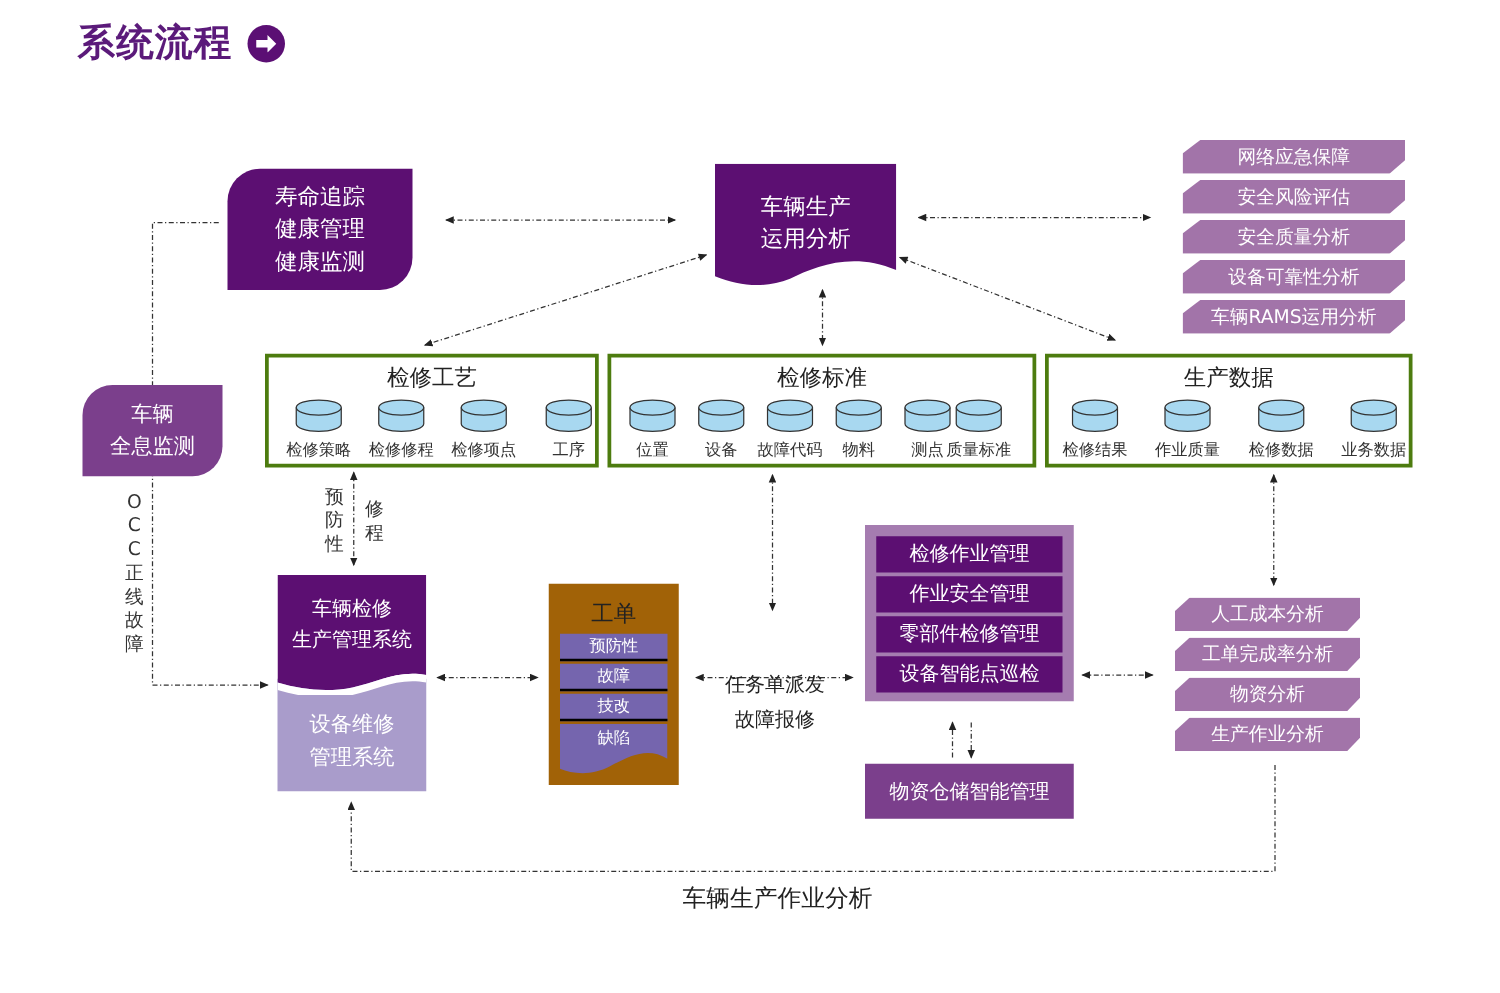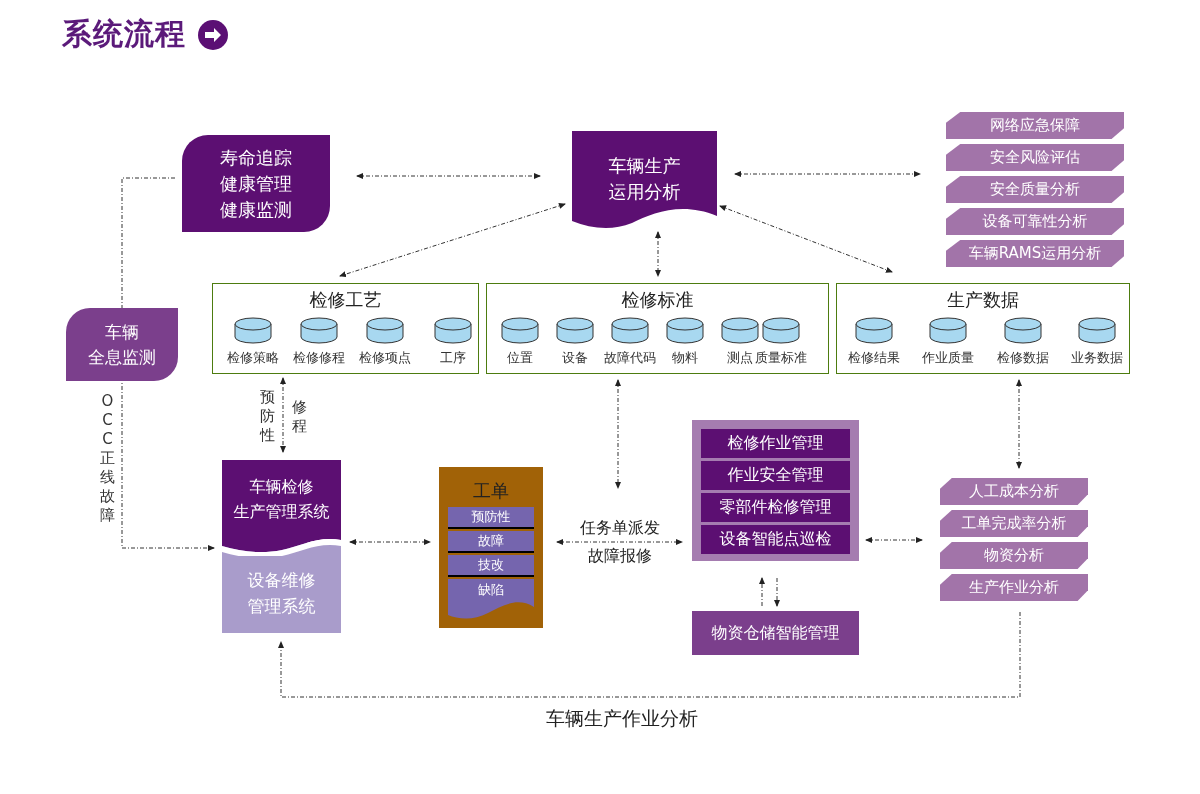--- a/index.html
+++ b/index.html
@@ -13,38 +13,38 @@
 
   .dark-box { background: #5c0f72; color: #fff; display: flex; align-items: center; justify-content: center; text-align: center; font-size: 18px; line-height: 26px; }
   .life-box { left: 182px; top: 135px; width: 148px; height: 97px; border-radius: 26px 0 26px 0; }
   .monitor-box { left: 66px; top: 308px; width: 112px; height: 73px; background: #7b3f8c; border-radius: 24px 0 24px 0; font-size: 17px; line-height: 25px; }
 
   .skew-list { display: flex; flex-direction: column; gap: 5px; }
   .skew-item { height: 27px; background: #a274a9; color: #fff; font-size: 15px; display: flex; align-items: center; justify-content: center; clip-path: polygon(16px 0, 100% 0, 100% calc(100% - 16px), calc(100% - 0px) 100%, 0 100%, 0 16px); clip-path: polygon(8% 0,100% 0,100% 60%,93% 100%,0 100%,0 40%); }
   .top-right-list { left: 946px; top: 112px; width: 178px; }
   .bottom-right-list { left: 940px; top: 478px; width: 148px; }
 
-  .db-panel { border: 1px solid #4d7c0f; background: #fff; top: 283px; height: 91px; }
+  .db-panel { border: 3px solid #4d7c0f; background: #fff; top: 283px; height: 91px; }
   .db-panel .ptitle { position: absolute; left: 0; right: 0; top: 4px; text-align: center; font-size: 18px; color: #222; }
   .db-item { position: absolute; top: 33px; display: flex; flex-direction: column; align-items: center; width: 76px; }
   .db-icon { width: 38px; height: 28px; }
   .db-label { font-size: 13px; color: #333; margin-top: 4px; white-space: nowrap; }
 
   .vtext { font-size: 15px; color: #333; display: flex; flex-direction: column; align-items: center; line-height: 19px; }
   .mgmt-bottom { left: 222px; top: 543px; width: 119px; height: 90px; background: #a99ccb; color: #fff; font-size: 17px; line-height: 26px; text-align: center; padding-top: 24px; }
 
   .wo-box { left: 439px; top: 467px; width: 104px; height: 161px; background: #a16207; }
   .wo-title { position: absolute; left: 0; right: 0; top: 12px; text-align: center; font-size: 18px; color: #222; }
   .wo-row { position: absolute; left: 9px; width: 86px; height: 22px; background: #7565ae; color: #fff; font-size: 13px; display: flex; align-items: center; justify-content: center; border-bottom: 2px solid #000000; }
 
   .ops-box { left: 692px; top: 420px; width: 167px; height: 141px; background: #a57cb0; padding: 9px 9px; }
   .ops-item { height: 29px; margin-bottom: 3px; background: #5c0f72; color: #fff; font-size: 16px; display: flex; align-items: center; justify-content: center; }
   .warehouse-box { left: 692px; top: 611px; width: 167px; height: 44px; background: #7b3f8c; color: #fff; font-size: 16px; display: flex; align-items: center; justify-content: center; }
 
-  .lbl { font-size: 16px; color: #222; }
+  .lbl { font-size: 16px; color: #222; margin-top: 20px; }
 </style>
 </head>
 <body>
 
 <svg class="lines" viewBox="0 0 1200 794">
   <defs>
     <marker id="ah" markerWidth="8" markerHeight="8" refX="6" refY="3" orient="auto">
       <path d="M0,0 L7,3 L0,6 Z" fill="#222"></path>
     </marker>
     <marker id="ahs" markerWidth="8" markerHeight="8" refX="1" refY="3" orient="auto">

